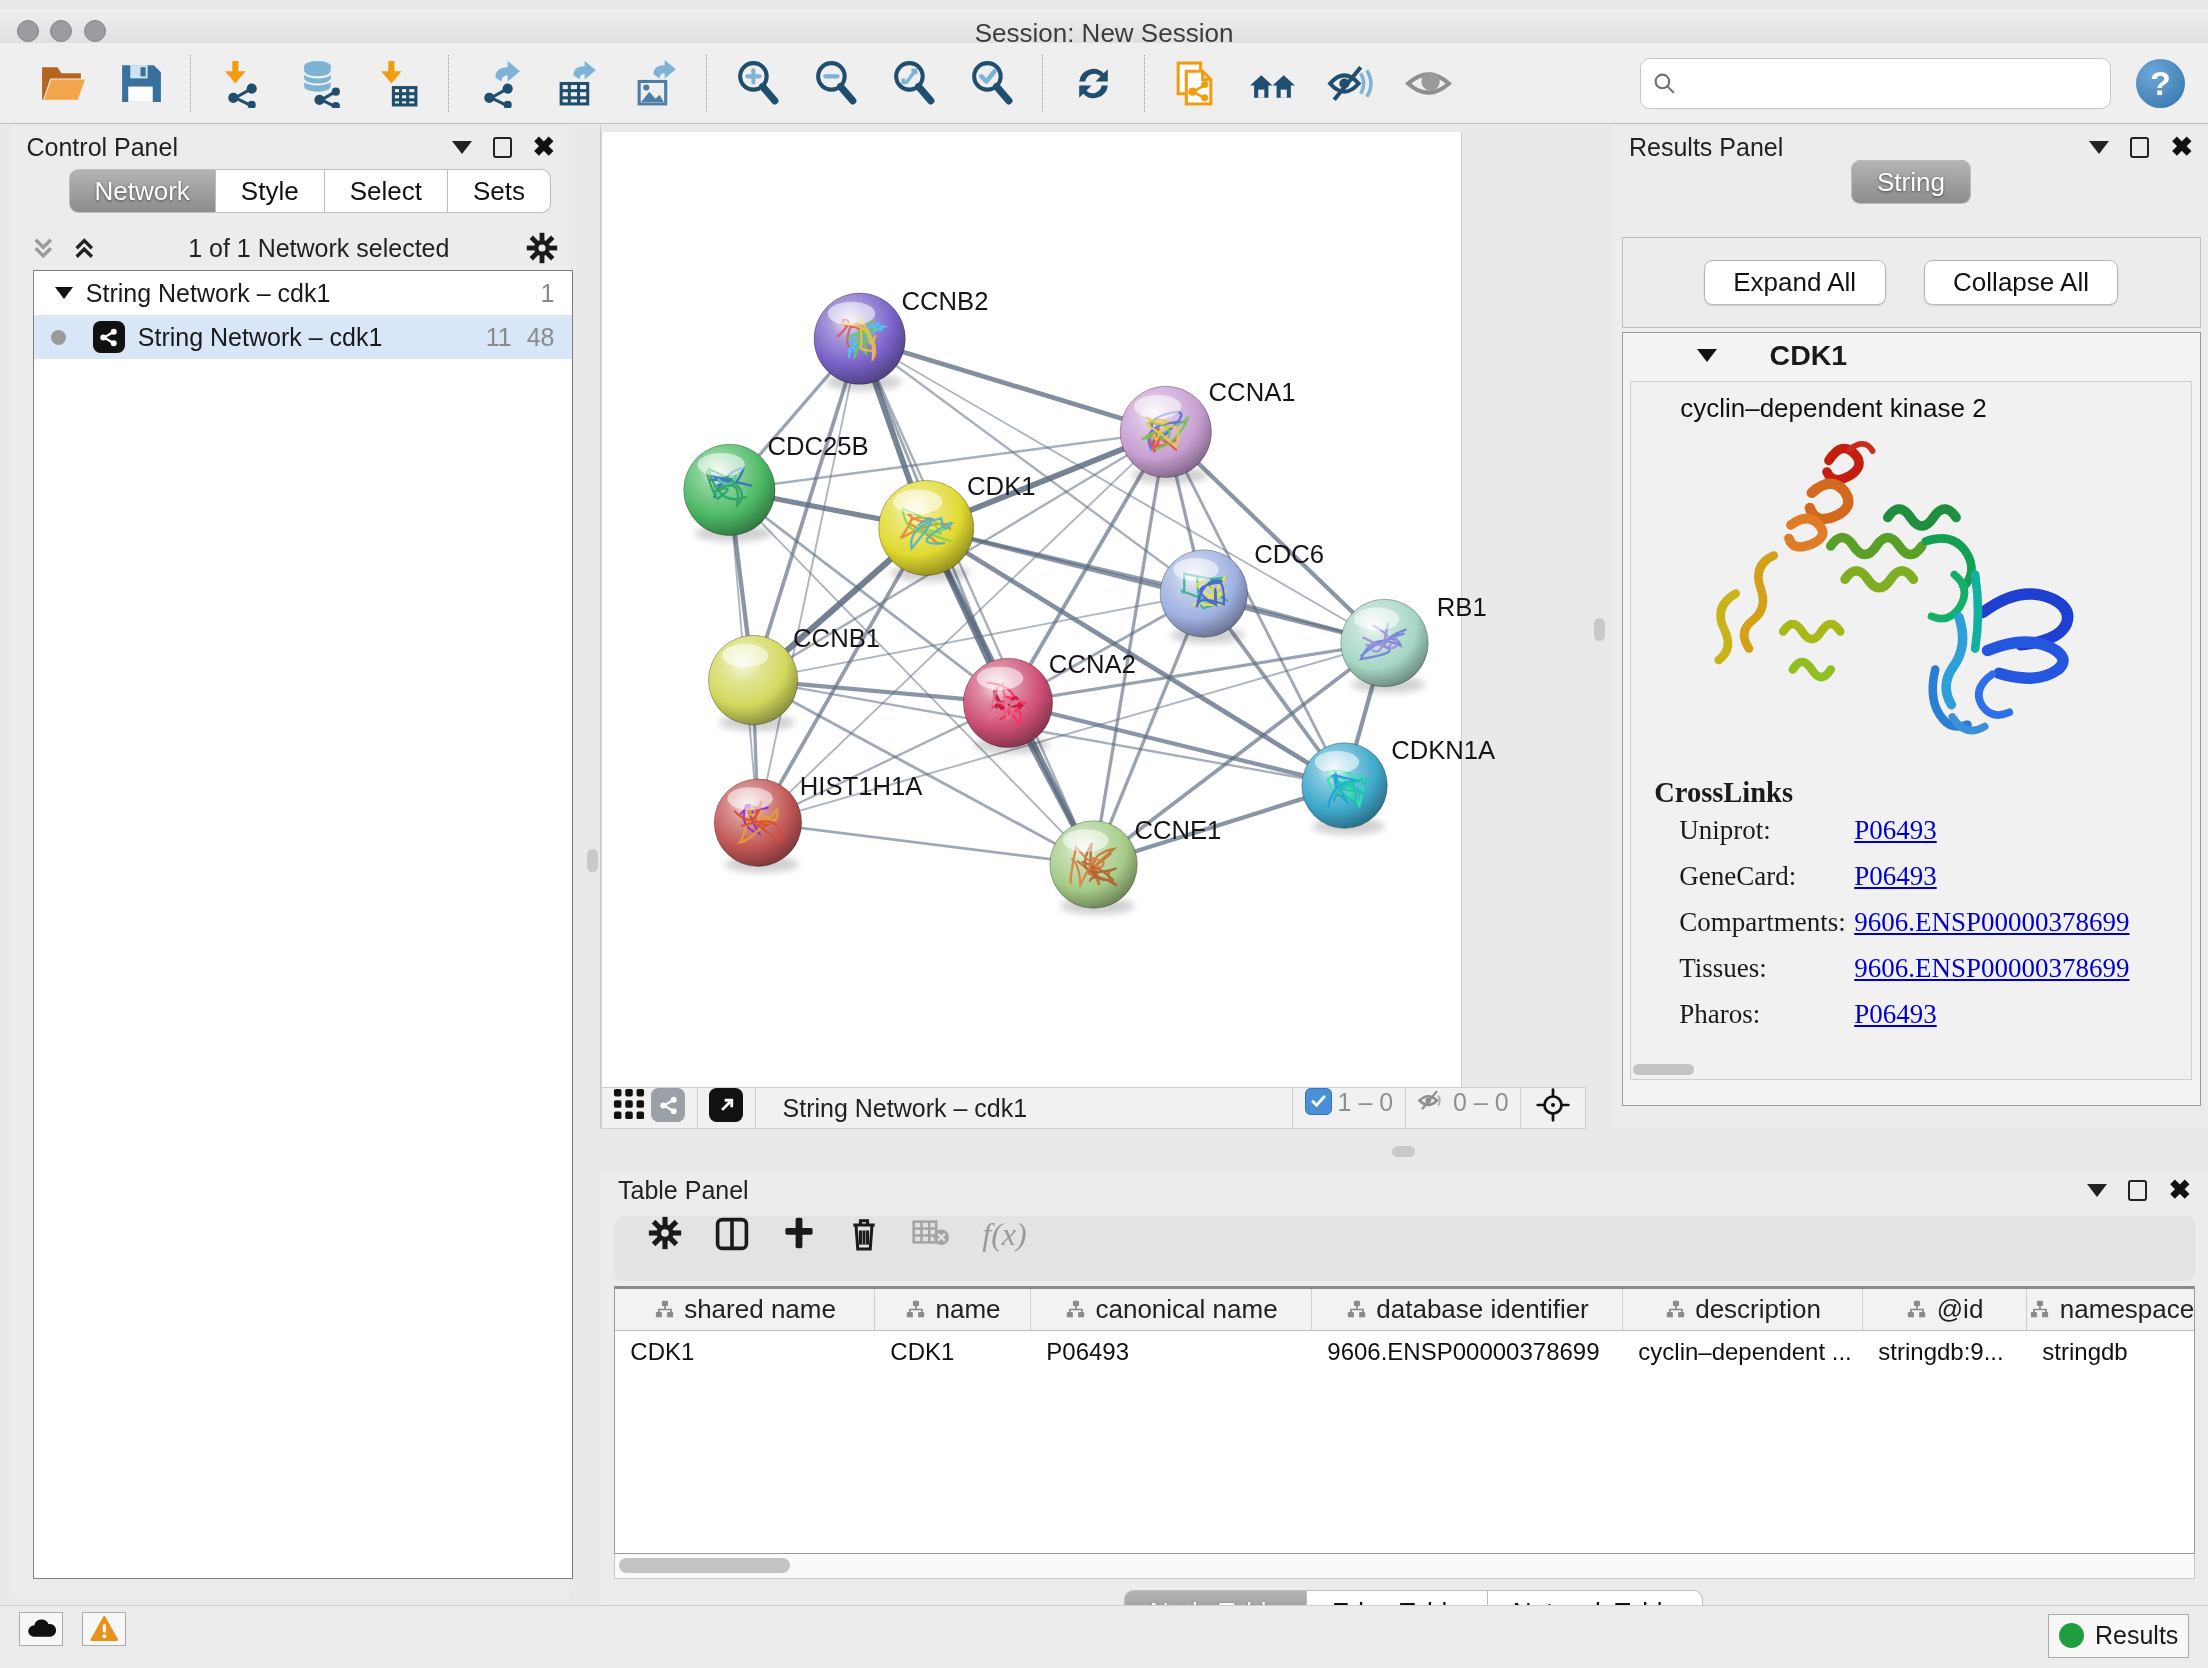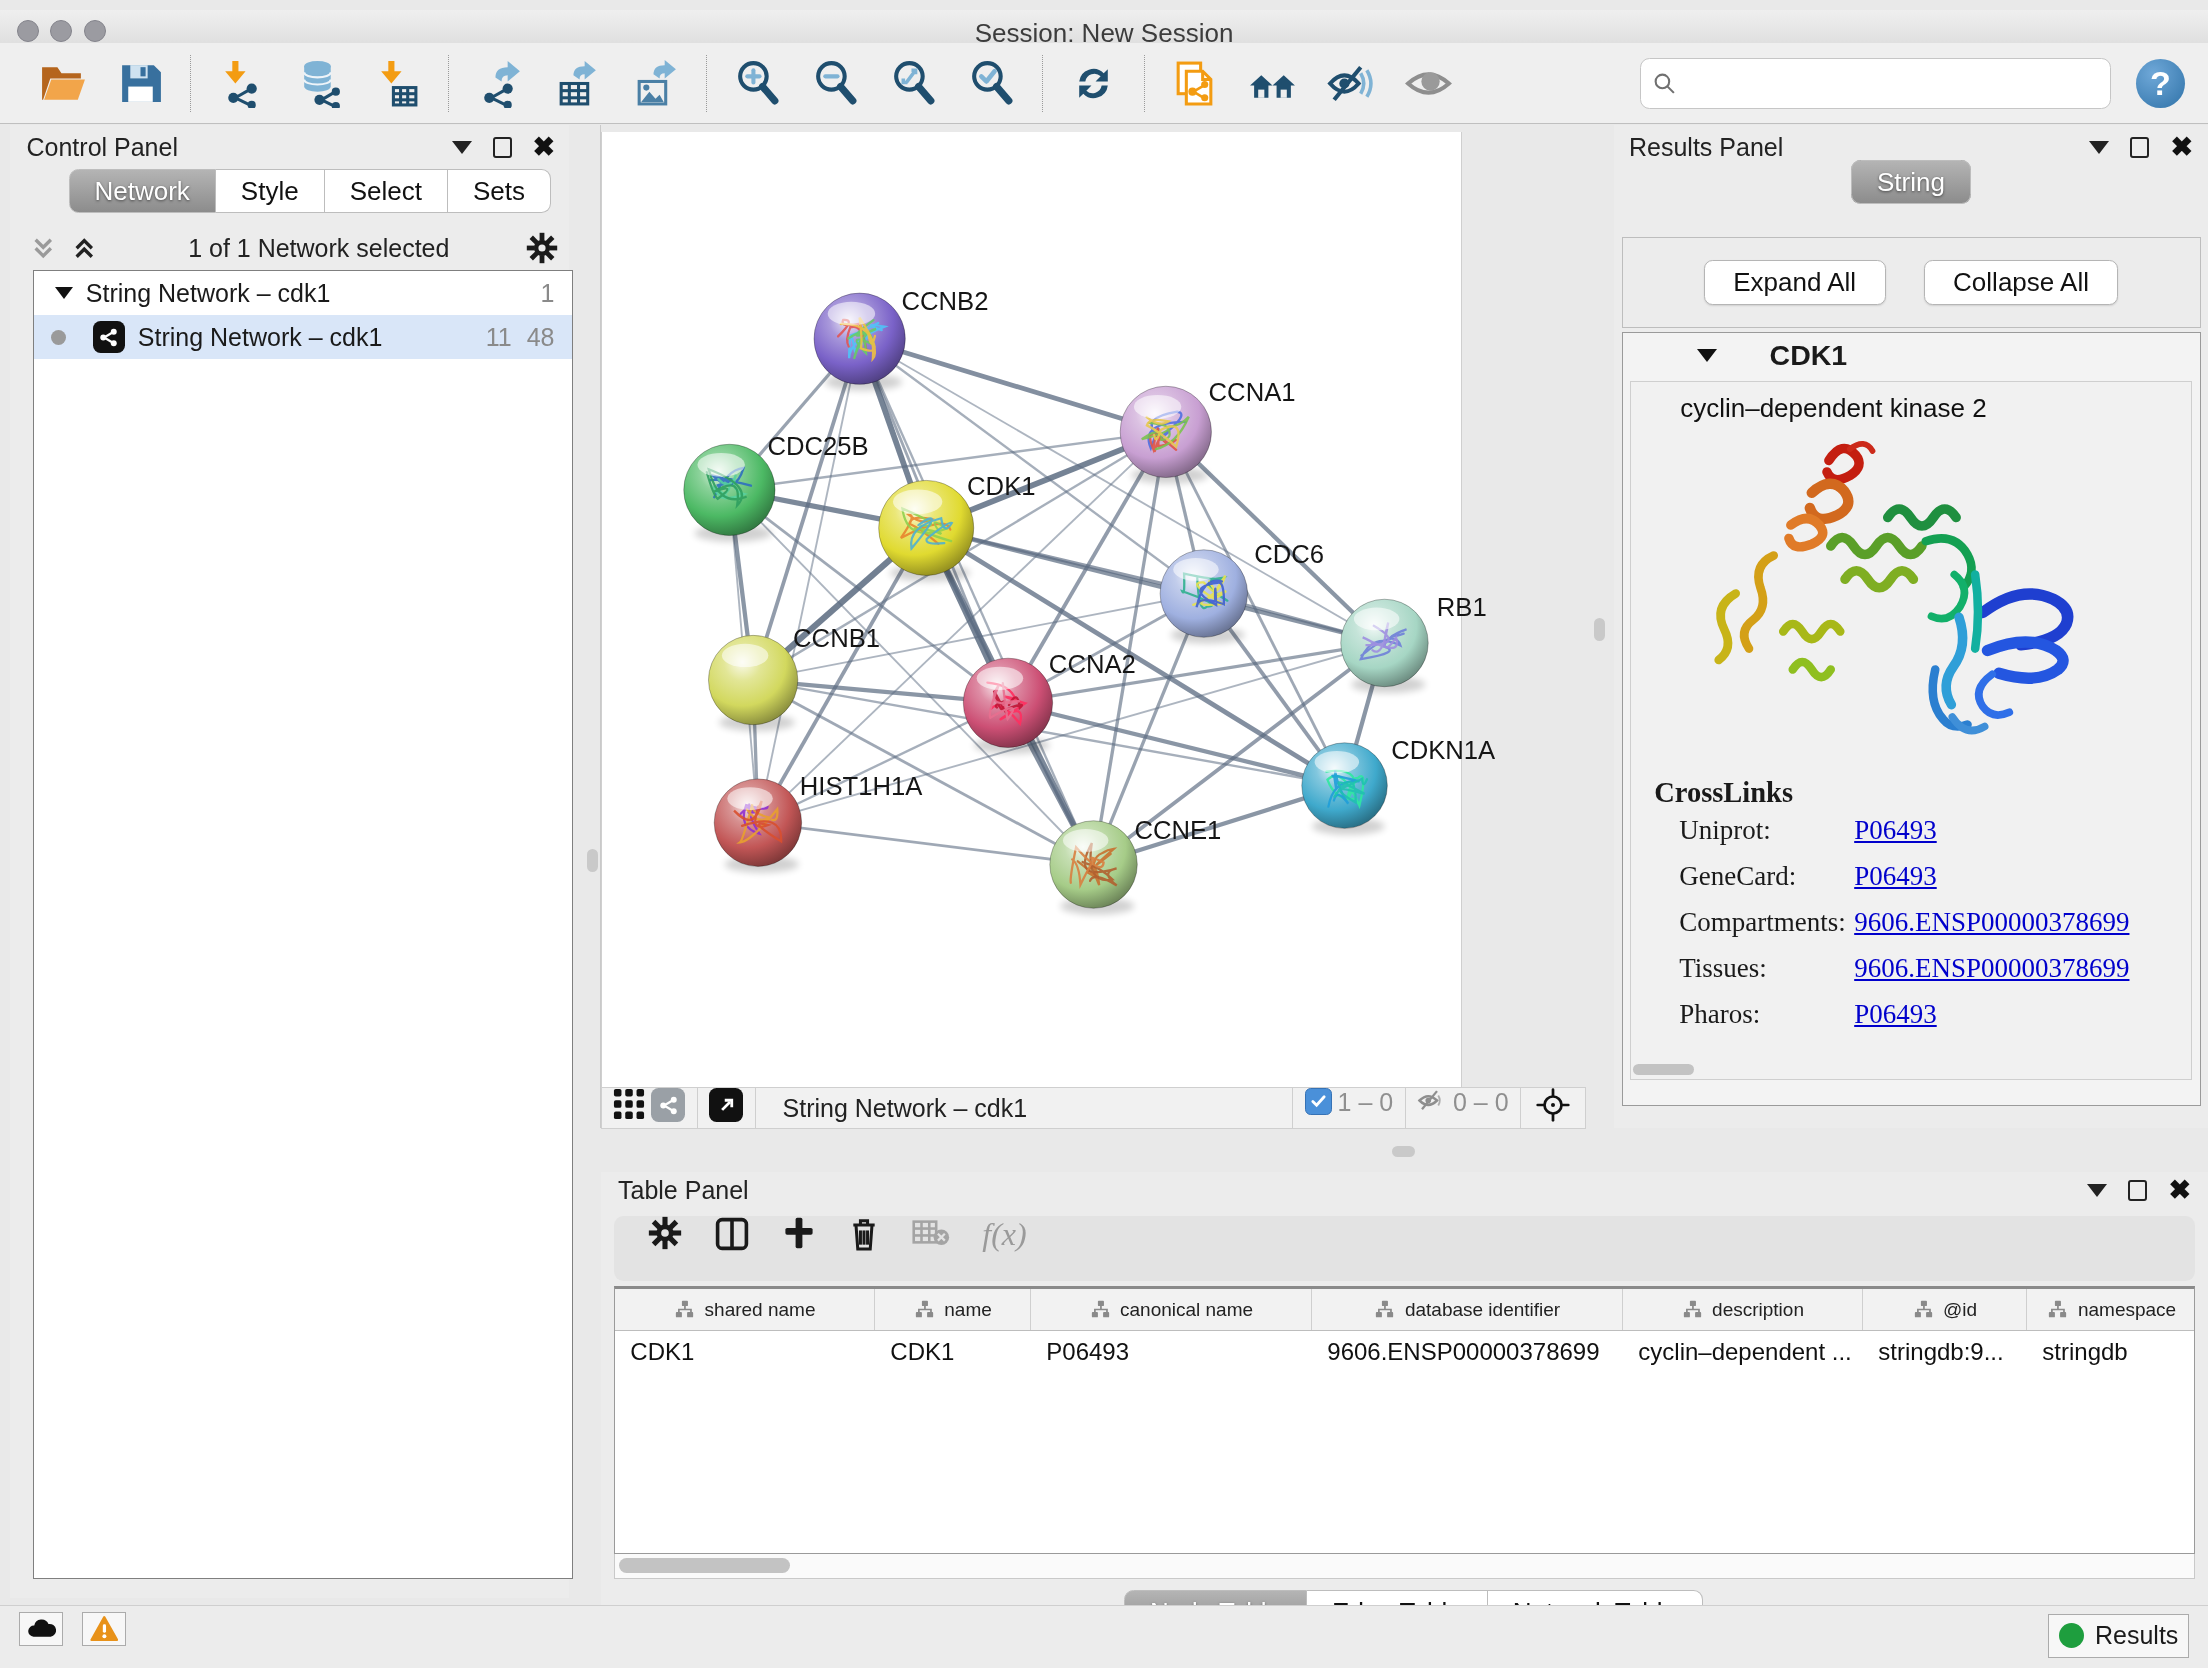--- a/index.html
+++ b/index.html
@@ -84,21 +84,21 @@
   .cl-value a, .cl-value { text-decoration:underline; }
   .hscroll-thumb-sm { position:absolute; left:1.9px; bottom:3.8px; width:61px; height:11.4px; background:#c3c3c3; border-radius:5.7px; }
 
   
   .table-panel { position:absolute; left:601px; top:1172px; width:1607px; height:436px; background:#ececec; }
   .tp-head { display:flex; justify-content:space-between; align-items:center; padding:3.8px 17px 0 17px; }
   .tp-toolbar { position:absolute; left:13.3px; top:44px; width:1581px; height:65px; background:#e3e3e3; border-radius:9.5px;
       display:flex; align-items:flex-start; gap:32px; padding-left:34px; }
   .tp-table { position:absolute; left:13.3px; top:114px; width:1581px; height:268px; background:#fff; border:1px solid #9a9a9a; border-top:3.8px solid #8a8a8a; overflow:hidden; }
   .thead { display:flex; background:#f2f2f2; border-bottom:1px solid #bdbdbd; height:42px; }
-  .th { display:flex; align-items:center; justify-content:center; gap:9.5px; font-size:19px; color:#222; border-right:1px solid #cfcfcf; overflow:hidden; white-space:nowrap; }
+  .th { display:flex; align-items:center; justify-content:center; gap:9.5px; font-size:26px; color:#222; border-right:1px solid #cfcfcf; overflow:hidden; white-space:nowrap; }
   .trow { display:flex; height:42px; }
   .td { font-size:24px; color:#111; padding:6.7px 0 0 15px; overflow:hidden; white-space:nowrap; }
   .tp-hscroll { position:absolute; left:13.3px; top:382px; width:1581px; height:25px; background:#fafafa; border:1px solid #c9c9c9; border-top:none; }
   .tp-thumb { position:absolute; left:3.8px; top:3.8px; width:171px; height:15px; background:#c3c3c3; border-radius:7.6px; }
   .tp-tabs { position:absolute; left:523px; top:418px; }
 
   
   .statusbar { position:absolute; left:0; top:1605px; width:2208px; height:63px; background:#ececec; border-top:1.9px solid #cfcfcf; }
   .sq-btn { position:absolute; width:44px; height:34px; background:#f7f7f7; border:1.9px solid #ababab; display:flex; align-items:center; justify-content:center; }
   .memory-btn { position:absolute; right:19px; top:7.6px; width:141px; height:44px; background:#f7f7f7; border:1.9px solid #ababab;

